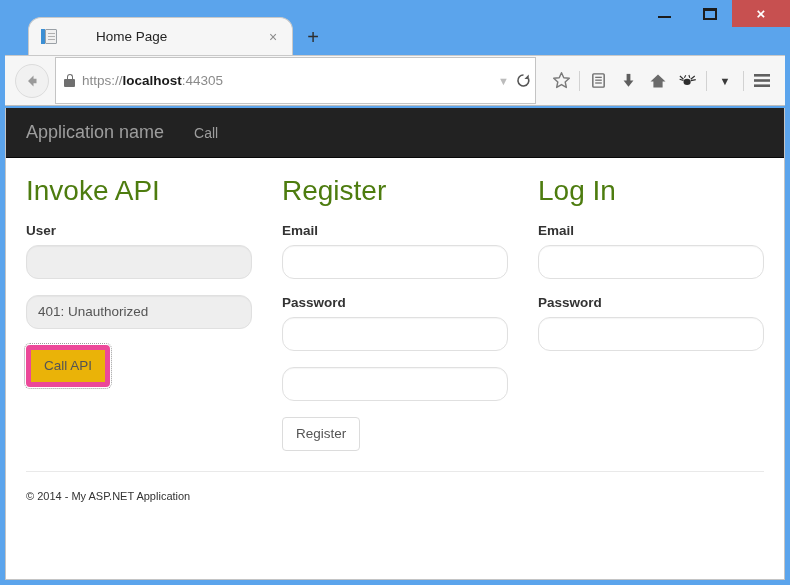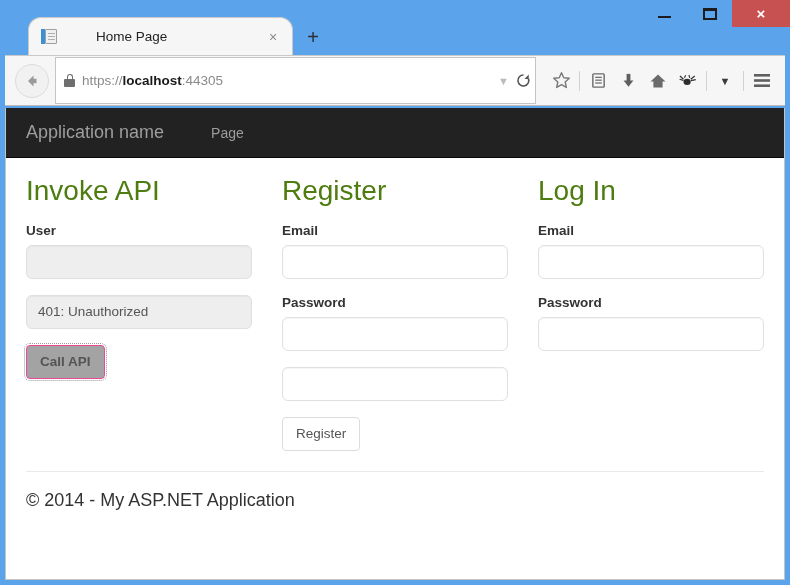--- a/index.html
+++ b/index.html
@@ -220,21 +220,21 @@
     height: 50px;
     background: #222222;
     border-bottom: 1px solid #080808;
     display: flex;
     align-items: center;
     padding-left: 20px;
   }
   .navbar-brand {
     font-size: 18px;
     color: #9d9d9d;
-    margin-right: 47px;
+    margin-right: 30px;
   }
   .navbar-link {
     font-size: 14px;
     color: #9d9d9d;
   }
 
   .container {
     padding: 18px 20px 0 20px;
   }
   .row {
@@ -259,21 +259,21 @@
     font-size: 13.5px;
     font-weight: bold;
     color: #333333;
     margin: 0 0 7px 0;
   }
   .form-control {
     display: block;
     width: 100%;
     height: 34px;
     border: 1px solid #e0e0e0;
-    border-radius: 6px;
+    border-radius: 12px;
     background: #ffffff;
     font-size: 13.5px;
     color: #555555;
     padding: 6px 11px;
     margin-bottom: 16px;
     font-family: "Liberation Sans", sans-serif;
     box-shadow: inset 0 1px 1px rgba(0,0,0,0.04);
   }
   .form-control.readonly {
     background: #eeeeee;
@@ -285,36 +285,35 @@
     color: #545454;
     background: #ffffff;
     border: 1px solid #dcdcdc;
     border-radius: 4px;
     padding: 7px 13px;
     line-height: 1.35;
     font-family: "Liberation Sans", sans-serif;
     margin-right: 6px;
   }
   .btn.focused {
-    background: #a3a3a3;
-    border: 1px solid #ec4899;
+    background: #eab308;
+    border: 5px solid #ec4899;
     outline: 1px dotted #9a9a9a;
     outline-offset: 1px;
-    font-weight: bold;
   }
   .btn-row { margin-top: 2px; }
 
   hr.footer-rule {
     border: none;
     border-top: 1px solid #e9e9e9;
     margin: 20px 0 0 0;
   }
   .footer {
     padding-top: 18px;
-    font-size: 18px;
+    font-size: 11px;
     color: #333333;
   }
 </style>
 </head>
 <body>
 
 <div class="window">
 
   <div class="titlebar">
 
@@ -408,21 +407,21 @@
           <rect x="2" y="12.4" width="16" height="2.6" fill="#5f5f5f"></rect>
         </svg>
       </div>
     </div>
   </div>
 
   <div class="viewport">
 
     <div class="navbar">
       <span class="navbar-brand">Application name</span>
-      <span class="navbar-link">Page</span>
+      <span class="navbar-link">Call</span>
     </div>
 
     <div class="container">
       <div class="row">
 
         <div class="col">
           <h2>Invoke API</h2>
 
           <label class="form-label">User</label>
           <input class="form-control readonly" type="text" readonly="" value="" style="">

